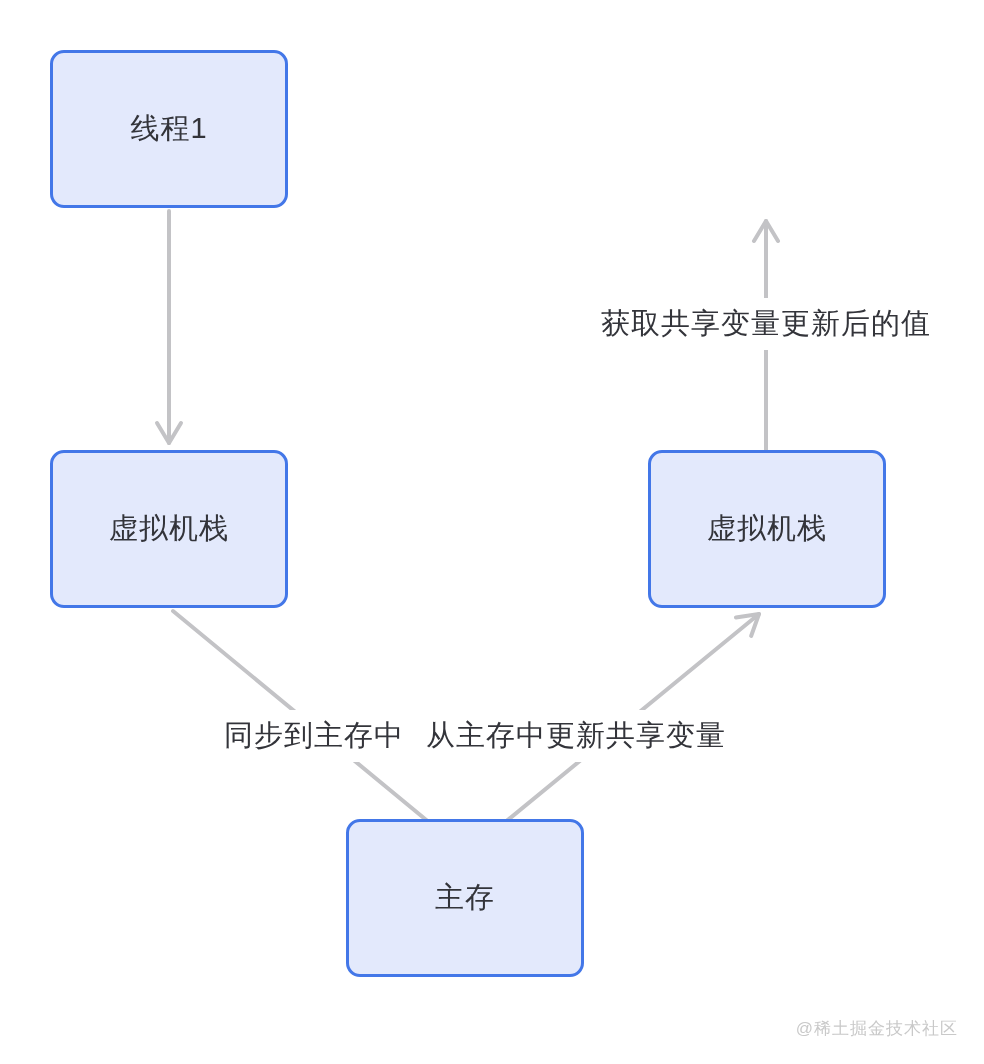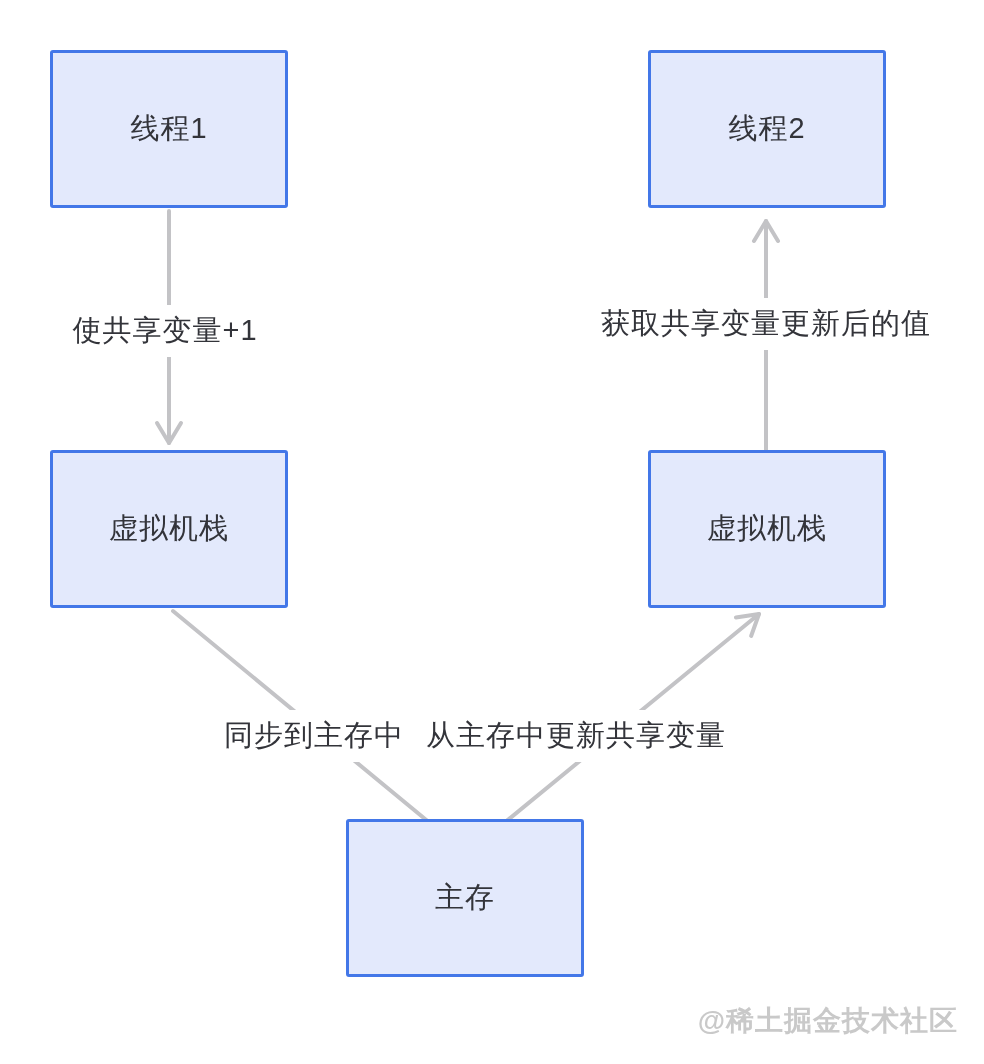--- a/index.html
+++ b/index.html
@@ -28,21 +28,21 @@
   .edges marker path {
     stroke: var(--arrow, #c3c3c6);
   }
   .node {
     position: absolute;
     width: 238px;
     height: 158px;
     box-sizing: border-box;
     background: var(--box-fill, #e3e9fc);
     border: 3px solid var(--box-border, #4377e8);
-    border-radius: 3px;
+    border-radius: 14px;
     display: flex;
     align-items: center;
     justify-content: center;
     font-size: 29px;
     color: var(--text, #33343a);
     letter-spacing: 1px;
   }
   .edge-label {
     position: absolute;
     transform: translate(-50%, -50%);
@@ -50,24 +50,23 @@
     padding: 6px 10px;
     font-size: 29px;
     color: var(--text, #33343a);
     white-space: nowrap;
     letter-spacing: 1px;
   }
   .watermark {
     position: absolute;
     right: 26px;
     bottom: 24px;
-    font-size: 28px;
+    font-size: 17px;
     color: var(--watermark, #c9c9c9);
     letter-spacing: 1px;
-    font-weight: bold;
   }
 </style>
 </head>
 <body>
 
 <div class="canvas">
 
   <svg class="edges" width="984" height="1064" viewBox="0 0 984 1064" aria-hidden="true">
     <defs>
       <marker id="chevron" markerUnits="userSpaceOnUse" markerWidth="36" markerHeight="36" refX="28" refY="17" orient="auto">
@@ -77,37 +76,33 @@
     <line x1="169" y1="211" x2="169" y2="443" marker-end="url(#chevron)"></line>
     <line x1="766" y1="450" x2="766" y2="221" marker-end="url(#chevron)"></line>
     <line x1="173" y1="611" x2="459" y2="847" marker-end="url(#chevron)"></line>
     <line x1="470" y1="851" x2="759" y2="614" marker-end="url(#chevron)"></line>
   </svg>
 
   <div class="node" style="left:50px; top:50px">
     <span>线程1</span>
   </div>
 
-  <div class="node" style="left:648px; top:50px">
-    <span>线程2</span>
-  </div>
 
   <div class="node" style="left:50px; top:450px">
     <span>虚拟机栈</span>
   </div>
 
   <div class="node" style="left:648px; top:450px">
     <span>虚拟机栈</span>
   </div>
 
   <div class="node" style="left:346px; top:819px">
     <span>主存</span>
   </div>
 
-  <div class="edge-label" style="left:165px; top:331px">使共享变量+1</div>
 
   <div class="edge-label" style="left:766px; top:324px">获取共享变量更新后的值</div>
 
   <div class="edge-label" style="left:314px; top:736px">同步到主存中</div>
 
   <div class="edge-label" style="left:576px; top:736px">从主存中更新共享变量</div>
 
   <div class="watermark">@稀土掘金技术社区</div>
 
 </div>

